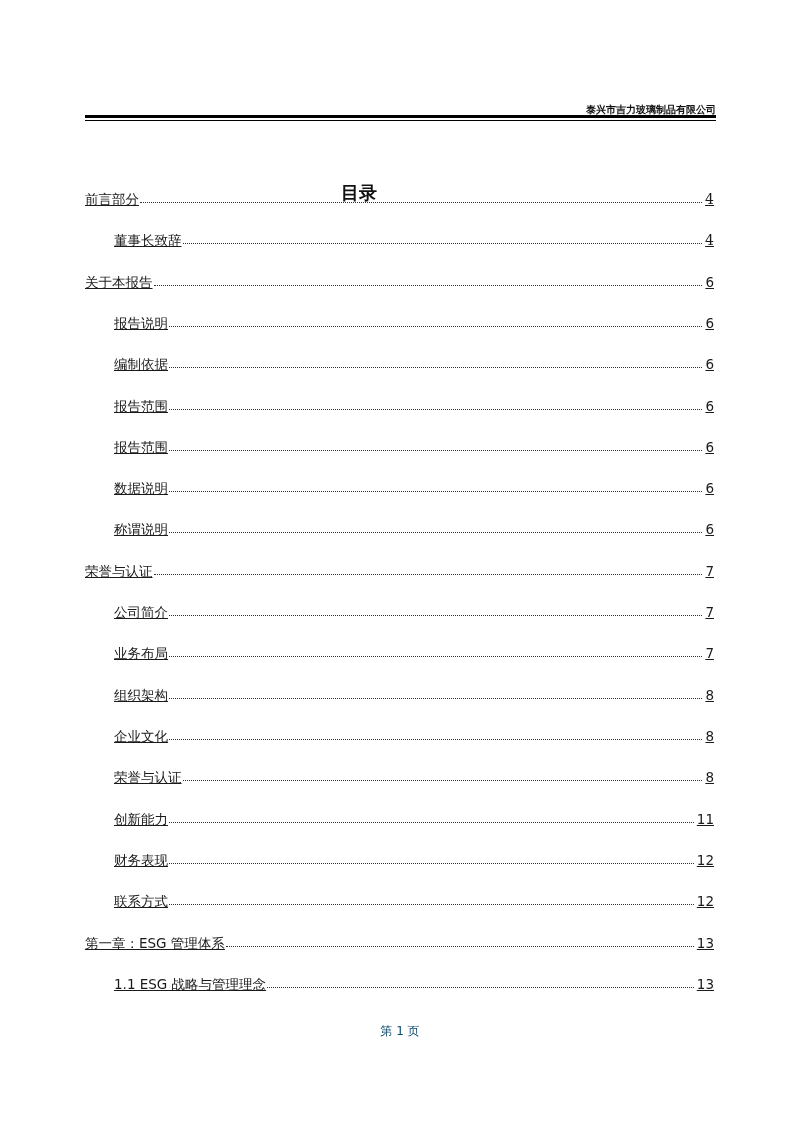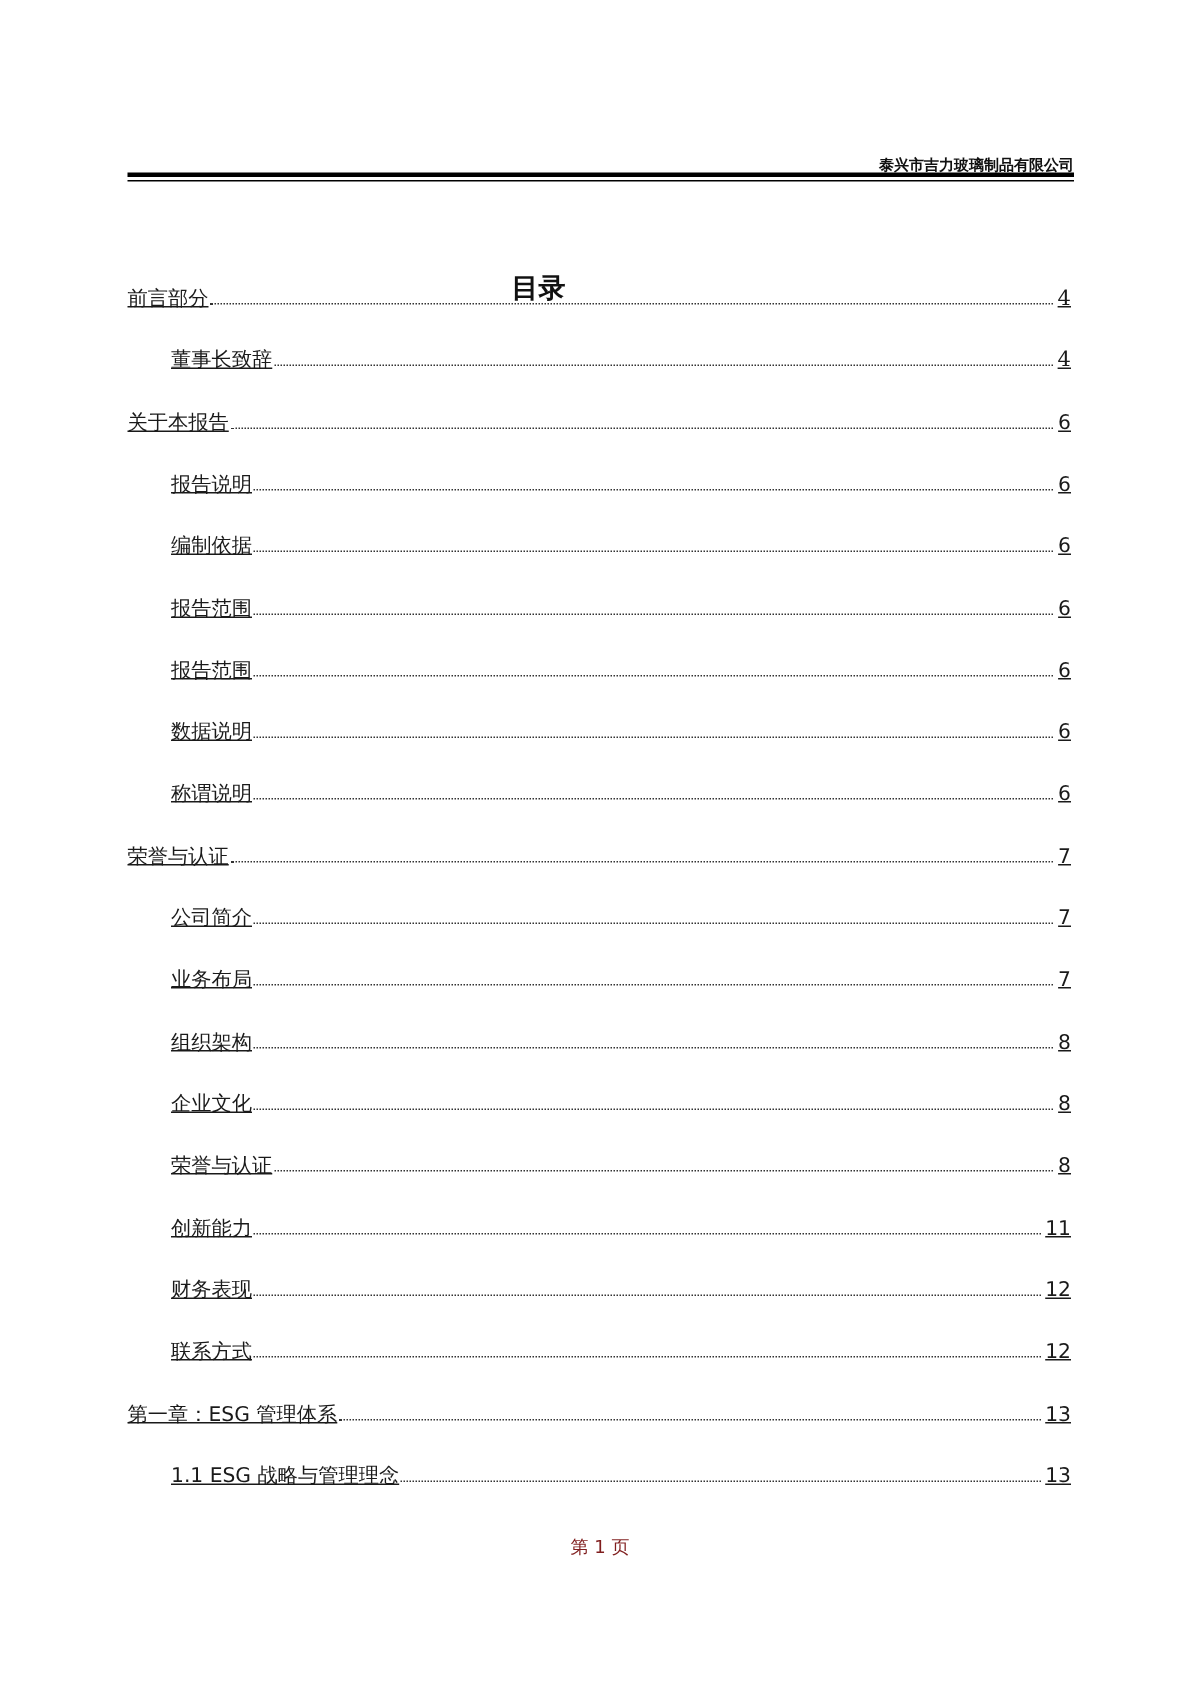--- a/index.html
+++ b/index.html
@@ -101,21 +101,21 @@
       font-family: "DejaVu Serif", "Liberation Serif", serif;
       font-size: 14px;
     }
     .page-footer {
       position: absolute;
       left: 0;
       top: 1023px;
       width: 800px;
       text-align: center;
       font-size: 12px;
-      color: #7f1d1d;
+      color: #0c4a6e;
       line-height: 16px;
     }
   </style>
 </head>
 <body>
 
 <div class="page-header">
   <span class="company-name">泰兴市吉力玻璃制品有限公司</span>
 </div>
 <div class="rule-thick"></div>

